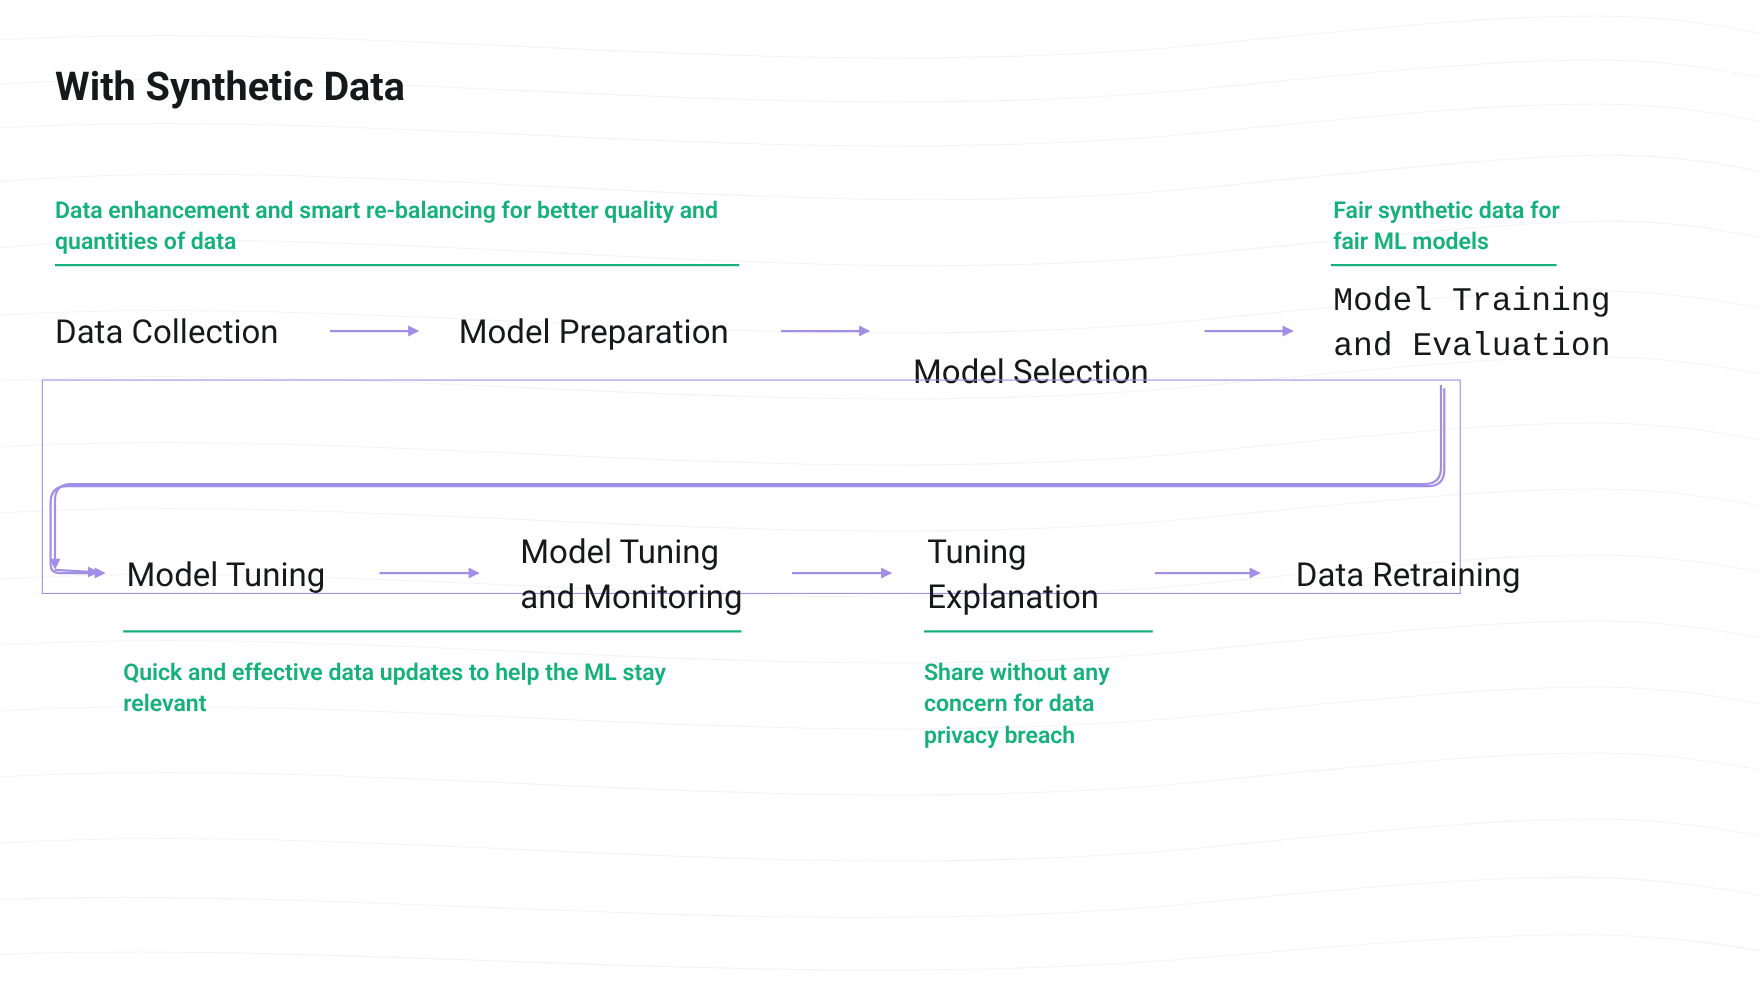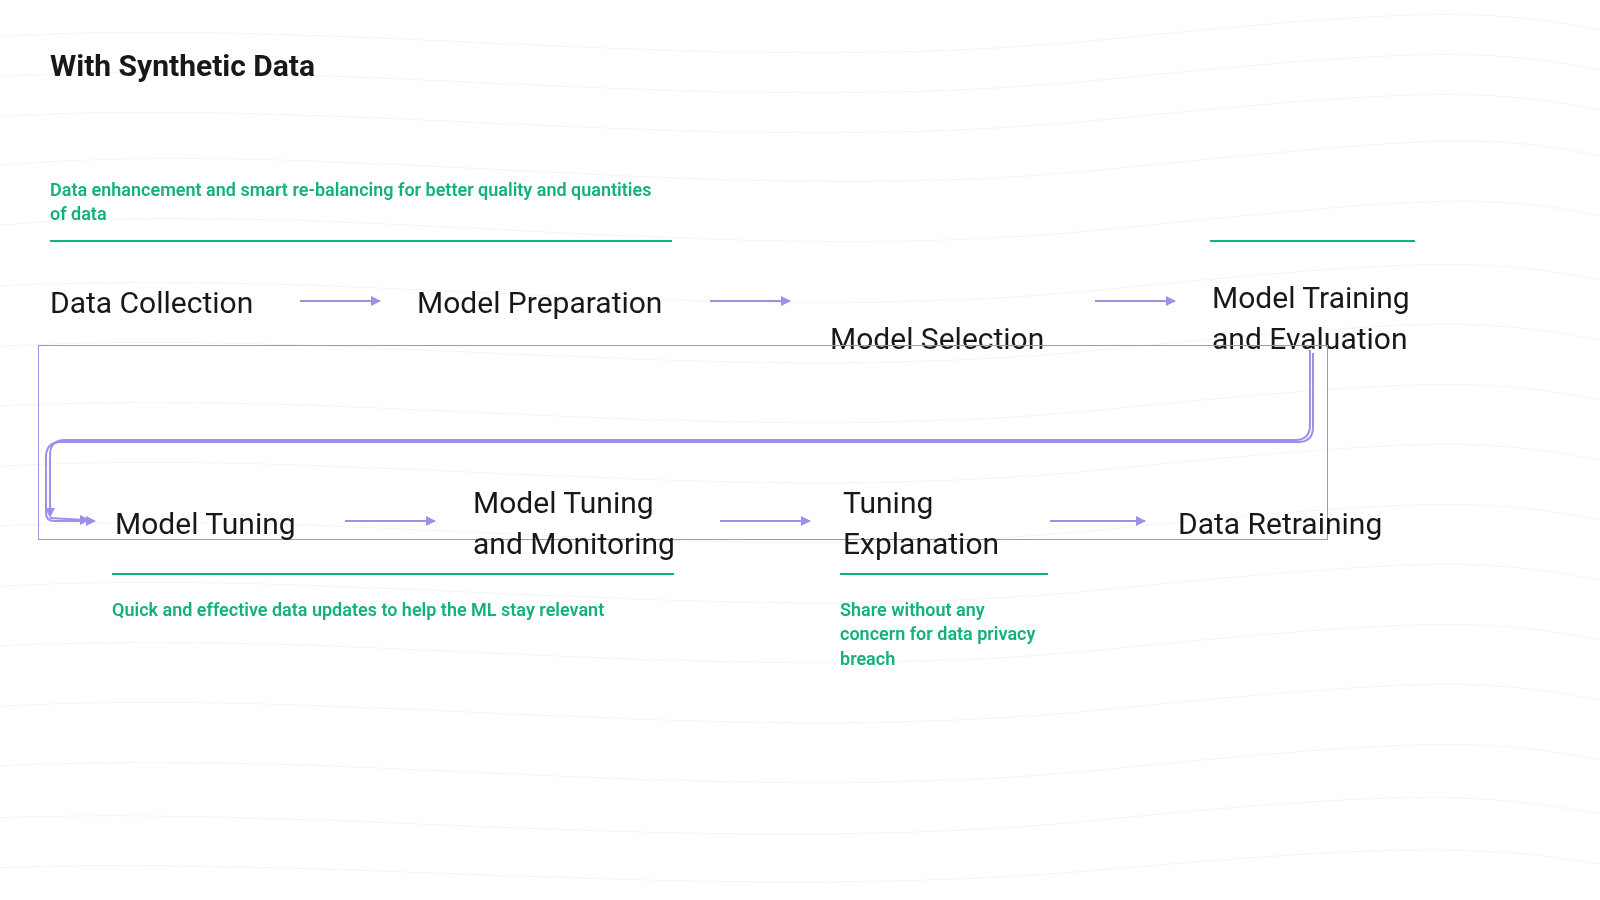--- a/index.html
+++ b/index.html
@@ -19,35 +19,35 @@
     opacity: 0.5;
   }
   .content {
     position: absolute;
     inset: 0;
     z-index: 1;
   }
   .title {
     position: absolute;
     left: 50px;
-    top: 48px;
-    font-size: 30px;
+    top: 58px;
+    font-size: 36px;
     font-weight: 700;
     color: #17181a;
   }
   .stage {
     position: absolute;
     font-size: 30px;
     font-weight: 400;
     color: #17181a;
     line-height: 1.35;
   }
   .ann {
     position: absolute;
-    font-size: 18px;
+    font-size: 21px;
     font-weight: 600;
     color: #14b17a;
     line-height: 1.35;
   }
   .underline {
     position: absolute;
     height: 0;
     border-bottom: 2px solid #14b17a;
   }
   
@@ -101,26 +101,27 @@
   </g>
 </svg>
 
 <div class="content">
 
   <div class="title">With Synthetic Data</div>
 
   <div class="ann" style="left:50px; top:178px; width:620px;">Data enhancement and smart re-balancing for better quality and quantities of data</div>
   <div class="underline" style="left:50px; top:240px; width:622px;"></div>
 
+  <div class="ann" style="left:1212px; top:178px; width:210px;">Fair synthetic data for fair ML models</div>
   <div class="underline" style="left:1210px; top:240px; width:205px;"></div>
 
   <div class="stage" style="left:417px; top:283px;">Model Preparation</div>
   <div class="stage" style="left:50px; top:283px;">Data Collection</div>
   <div class="stage" style="left:830px; top:283px;margin-top:36px;">Model Selection</div>
-  <div class="stage" style="left:1212px; top:278px; white-space:pre-line;">Model Training
+  <div class="stage" style="left:1212px; top:255px; white-space:pre-line;font-family:Liberation Mono, monospace;">Model Training
 and Evaluation</div>
 
   <div class="harrow" style="left:300px; top:300px; width:80px;"></div>
   <div class="harrow" style="left:710px; top:300px; width:80px;"></div>
   <div class="harrow" style="left:1095px; top:300px; width:80px;"></div>
 
   <svg class="connector" style="left:40px; top:340px; width:1290px; height:200px;" viewBox="0 0 1290 200">
     <path d="M 1270 10 L 1270 85 Q 1270 100 1255 100 L 25 100 Q 10 100 10 115 L 10 175"></path>
     <polygon class="head" points="10,178 5,168 15,168"></polygon>
     <polygon class="head" points="50,180 40,175 40,185"></polygon>

